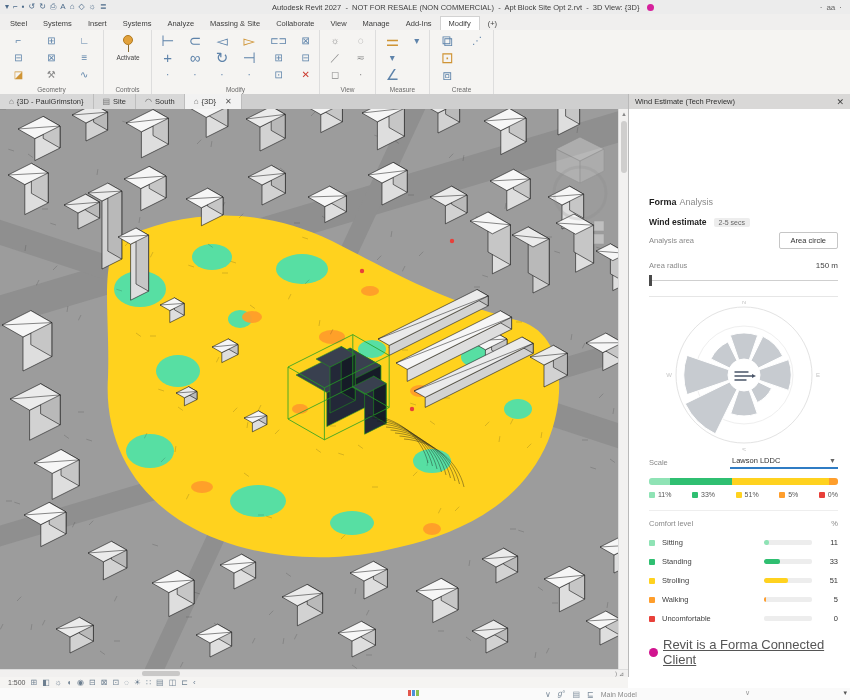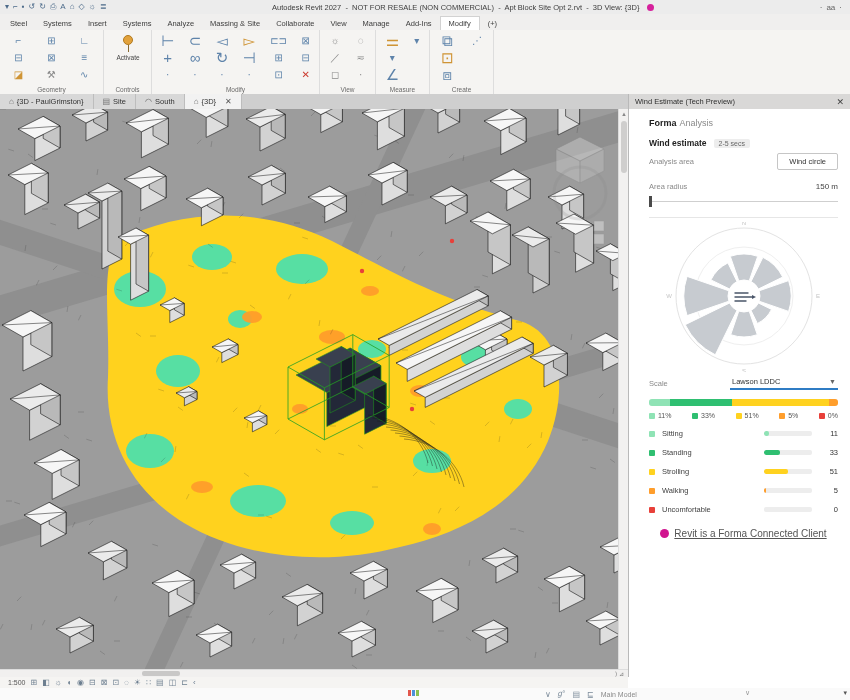--- a/index.html
+++ b/index.html
@@ -38,21 +38,21 @@
   
   .viewport{position:absolute;left:0;top:109px;width:618px;height:560px;background:#9c9c9c;overflow:hidden;}
   .vscroll{position:absolute;left:618px;top:109px;width:10px;height:560px;background:#f2f1f0;border-left:1px solid #dcdcdc;font-size:6px;color:#888;text-align:center;}
   .vscroll .arr{display:block;height:10px;line-height:10px;}
   .vscroll .thumbv{display:block;width:6px;height:52px;background:#cfcecd;border-radius:3px;margin:2px auto;}
   
   .panelR{position:absolute;left:628px;top:94px;width:222px;height:583px;background:#fff;border-left:1px solid #b9b9b9;box-sizing:border-box;display:flex;flex-direction:column;}
   .phead{height:15px;background:#d9d8d7;display:flex;align-items:center;font-size:7.5px;color:#2f2f2f;padding:0 6px;flex:none;}
   .phead .ptitle{flex:1;}
   .phead .closex{color:#444;font-size:9px;cursor:pointer;}
-  .pbody{flex:1;padding:9px 12px 6px 20px;font-size:8px;color:#555;overflow:hidden;display:flex;flex-direction:column;}
+  .pbody{flex:1;padding:9px 12px 6px 20px;font-size:8px;color:#555;overflow:hidden;display:flex;flex-direction:column;justify-content:flex-end;}
   .brandrow{font-size:9px;margin-bottom:10px;}
   .brand{font-weight:bold;color:#1d1d1d;}
   .brand-suffix{color:#8a8a8a;margin-left:3px;}
   .wt-row{display:flex;align-items:center;gap:7px;margin-bottom:5px;}
   .wt-title{font-weight:bold;color:#222;font-size:8.5px;}
   .badge{background:#ededed;color:#666;border-radius:2px;padding:1px 5px;font-size:7px;}
   .desc{color:#666;font-size:7.5px;line-height:1.55;margin-bottom:9px;}
   .link{color:#0b98a6;cursor:pointer;}
   .rowflex{display:flex;align-items:center;justify-content:space-between;}
   .lbl{color:#8a8a8a;font-size:7.5px;}
@@ -77,21 +77,21 @@
   .chead{display:flex;justify-content:space-between;color:#8a8a8a;font-size:7.5px;margin-top:12px;padding-top:8px;border-top:1px solid #eee;}
   .crow{display:flex;align-items:center;margin-top:10px;font-size:7.5px;color:#3f3f3f;}
   .crow .clabel{margin-left:7px;flex:1;}
   .ctrack{width:48px;height:5px;background:#ededed;border-radius:2px;overflow:hidden;margin-right:10px;}
   .cfill{display:block;height:100%;border-radius:2px;}
   .cval{width:16px;text-align:right;color:#333;}
   .weatherrow{display:flex;align-items:center;justify-content:space-between;margin-top:auto;padding-top:10px;font-size:7.5px;}
   .wlabel{color:#4f4f4f;font-weight:bold;}
   .wval{color:#9a9a9a;display:flex;align-items:center;gap:6px;}
   .chev{color:#666;font-size:9px;}
-  .pfooter{display:flex;align-items:center;justify-content:center;gap:5px;margin:14px 0 4px;font-size:10px;color:#555;}
+  .pfooter{display:flex;align-items:center;justify-content:center;gap:5px;margin:14px 0 4px;font-size:13px;color:#555;}
   .formadot{width:9px;height:9px;border-radius:50%;background:#d1148f;flex:none;}
   .pfooter .flink{text-decoration:underline;color:#555;cursor:pointer;}
   
   .scrollrow{position:absolute;left:0;top:669px;width:628px;height:8px;background:#f1f0ef;border-top:1px solid #ddd;box-sizing:border-box;}
   .hthumb{position:absolute;left:142px;top:1px;width:38px;height:5px;background:#c9c8c7;border-radius:2px;}
   .scrollrow .endicons{position:absolute;right:4px;top:0;font-size:6px;color:#777;}
   .viewctrl{position:absolute;left:0;top:677px;width:628px;height:11px;background:#f5f4f2;display:flex;align-items:center;gap:5px;padding-left:8px;font-size:7px;color:#555;box-sizing:border-box;}
   .viewctrl .vcicon{color:#6d7f90;font-size:8px;}
   .statusbar{position:absolute;left:0;top:688px;width:850px;height:12px;background:#fafafa;font-size:7px;color:#8a8a8a;}
   .wsicon{position:absolute;left:408px;top:2px;display:flex;gap:1px;}
@@ -684,21 +684,21 @@
     <div class="pbody">
       <div class="brandrow">
         <span class="brand">Forma</span><span class="brand-suffix">Analysis</span>
       </div>
       <div class="wt-row">
         <span class="wt-title">Wind estimate</span>
         <span class="badge">2-5 secs</span>
       </div>
       <div class="rowflex">
         <span class="lbl">Analysis area</span>
-        <button class="btn">Wind circle</button>
+        <button class="btn">Area circle</button>
       </div>
       <div class="rowflex mt12">
         <span class="lbl">Area radius</span>
         <span class="val">150 m</span>
       </div>
       <div class="slider">
         <div class="track"></div>
         <div class="handle"></div>
       </div>
       <div class="pdivider"></div>
@@ -751,20 +751,24 @@
           </span>
         <span class="dleg">
             <span class="sq" style="background: rgb(255, 158, 44);"></span>
             <span>5%</span>
           </span>
         <span class="dleg">
             <span class="sq" style="background: rgb(232, 64, 58);"></span>
             <span>0%</span>
           </span>
       </div>
+      <div class="chead">
+        <span>Comfort level</span>
+        <span>%</span>
+      </div>
       <div class="crow">
         <span class="sq" style="background: rgb(143, 227, 181);"></span>
           <span class="clabel">Sitting</span>
         <span class="ctrack">
             <span class="cfill" style="width: 11%; background: rgb(143, 227, 181);"></span>
           </span>
           <span class="cval">11</span>
       </div>
       <div class="crow">
         <span class="sq" style="background: rgb(47, 191, 113);"></span>

